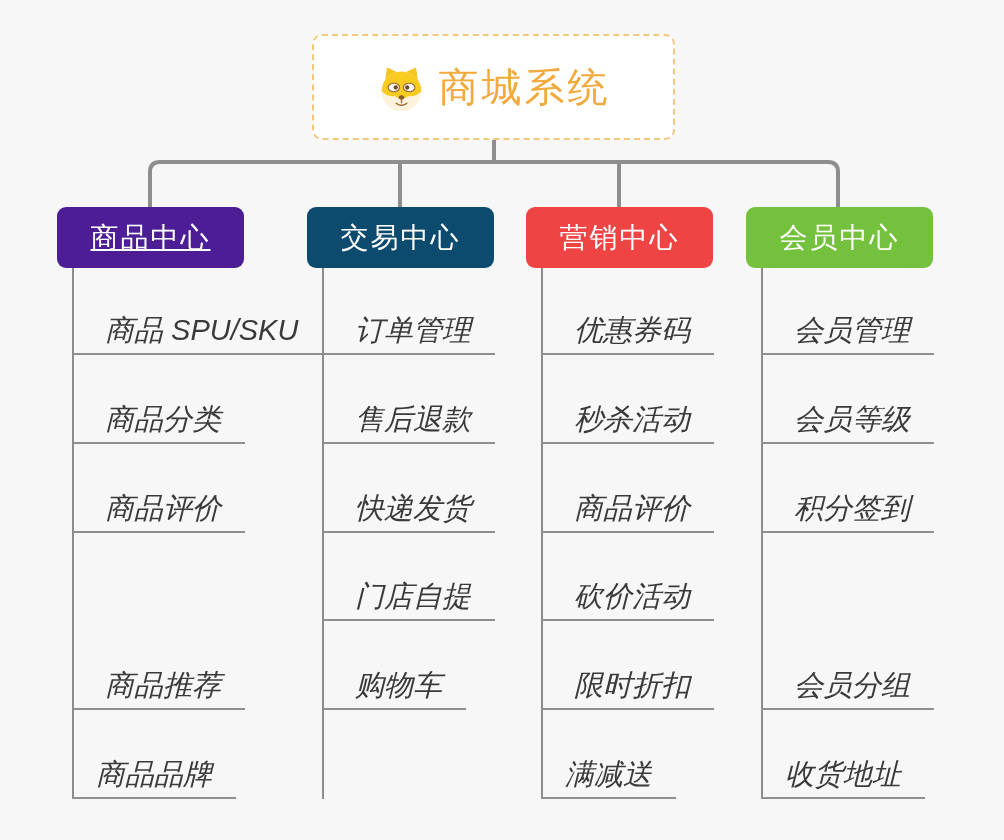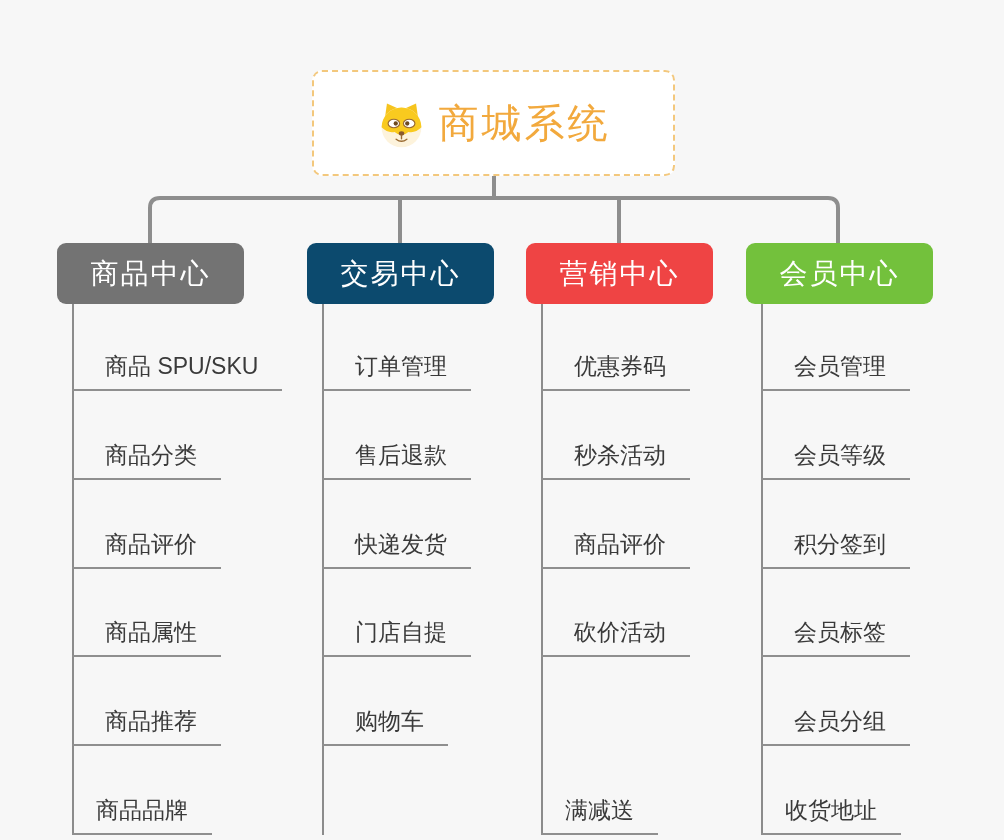--- a/index.html
+++ b/index.html
@@ -3,21 +3,21 @@
 <meta charset="utf-8">
 <style>
   html, body { margin: 0; padding: 0; }
   body {
     width: 1004px; height: 840px;
     background: #f7f7f7;
     font-family: "Liberation Sans", "DejaVu Sans", sans-serif;
     position: relative;
     overflow: hidden;
   }
-  .canvas { position: absolute; inset: 0; margin-top: 36px; }
+  .canvas { position: absolute; inset: 0; }
 
   
   .connector-svg { position: absolute; left: 0; top: 0; pointer-events: none; }
 
   
   .root-node {
     position: absolute;
     left: 312px; top: 34px;
     width: 363px; height: 106px;
     background: #ffffff;
@@ -53,26 +53,27 @@
   }
   .vline {
     position: absolute;
     left: 15px; top: 61px;
     width: 2px; height: 531px;
     background: #8c8c8c;
   }
   .leaf {
     position: absolute;
     left: 15px;
-    font-size: 23px;
+    font-size: 29px;
     line-height: 31px;
     color: #3a3a3a;
     padding: 0 24px 7px 33px;
     border-bottom: 2px solid #8f8f8f;
     white-space: nowrap;
+    font-style: italic;
   }
   .leaf-1 { top: 108px; }
   .leaf-2 { top: 197px; text-align: right; }
   .leaf-3 { top: 286px; }
   .leaf-4 { top: 374px; }
   .leaf-5 { top: 463px; }
   .leaf-6 { top: 552px; padding-left: 24px; }
 </style>
 </head>
 <body>
@@ -101,26 +102,25 @@
         <circle cx="24.5" cy="32" r="2.8" fill="#6e4a1f"></circle>
         <circle cx="39.5" cy="32" r="2.8" fill="#6e4a1f"></circle>
         <ellipse cx="32" cy="45" rx="3.6" ry="2.8" fill="#8a5a2e"></ellipse>
         <path d="M32 47.5 L32 52 M25 52.5 Q32 58 39 52.5" stroke="#9a6b32" stroke-width="1.8" fill="none" stroke-linecap="round"></path>
       </svg>
     </span>
     <span class="root-label">商城系统</span>
   </div>
 
   <div class="column" style="left:57px">
-    <div class="branch-box" style="background-color: #737373;">商品中心</div>
+    <div class="branch-box" style="background-color: #4c1d95; text-decoration: underline;">商品中心</div>
     <div class="vline"></div>
     <div class="leaf leaf-1">商品 SPU/SKU</div>
     <div class="leaf leaf-2">商品分类</div>
     <div class="leaf leaf-3">商品评价</div>
-    <div class="leaf leaf-4">商品属性</div>
     <div class="leaf leaf-5">商品推荐</div>
     <div class="leaf leaf-6">商品品牌</div>
   </div>
 
   <div class="column" style="left:307px">
     <div class="branch-box" style="background-color: #0c4a6e;">交易中心</div>
     <div class="vline"></div>
     <div class="leaf leaf-1">订单管理</div>
     <div class="leaf leaf-3">快递发货</div>
     <div class="leaf leaf-2">售后退款</div>
@@ -128,27 +128,27 @@
     <div class="leaf leaf-5">购物车</div>
   </div>
 
   <div class="column" style="left:526px">
     <div class="branch-box" style="background-color: #ef4444;">营销中心</div>
     <div class="vline"></div>
     <div class="leaf leaf-1">优惠券码</div>
     <div class="leaf leaf-2">秒杀活动</div>
     <div class="leaf leaf-3">商品评价</div>
     <div class="leaf leaf-4">砍价活动</div>
+    <div class="leaf leaf-5">限时折扣</div>
     <div class="leaf leaf-6">满减送</div>
   </div>
 
   <div class="column" style="left:746px">
     <div class="branch-box" style="background-color: rgb(115, 193, 60);">会员中心</div>
     <div class="vline"></div>
     <div class="leaf leaf-1">会员管理</div>
     <div class="leaf leaf-2">会员等级</div>
     <div class="leaf leaf-3">积分签到</div>
-    <div class="leaf leaf-4">会员标签</div>
     <div class="leaf leaf-5">会员分组</div>
     <div class="leaf leaf-6">收货地址</div>
   </div>
 
 </div>
 
 </body></html>

